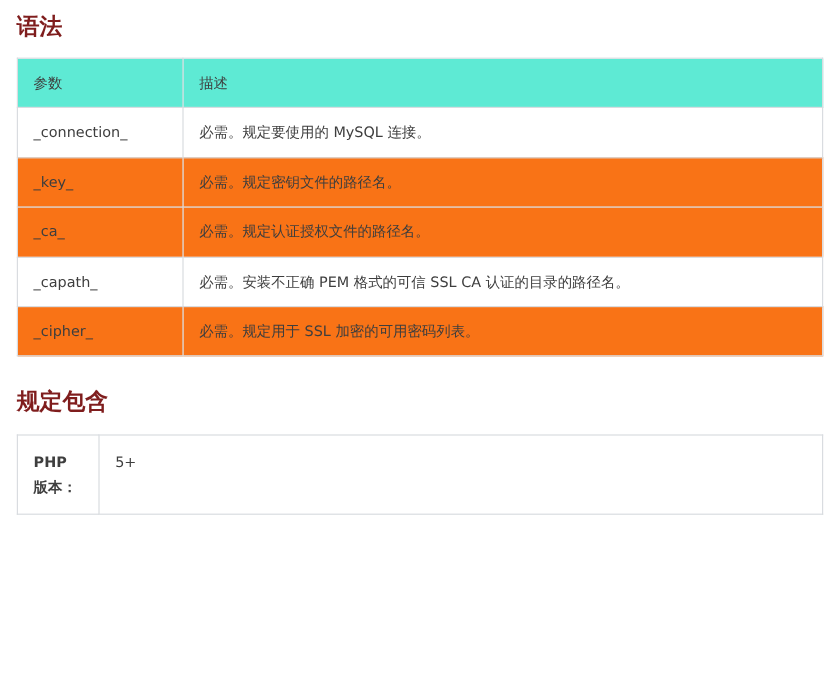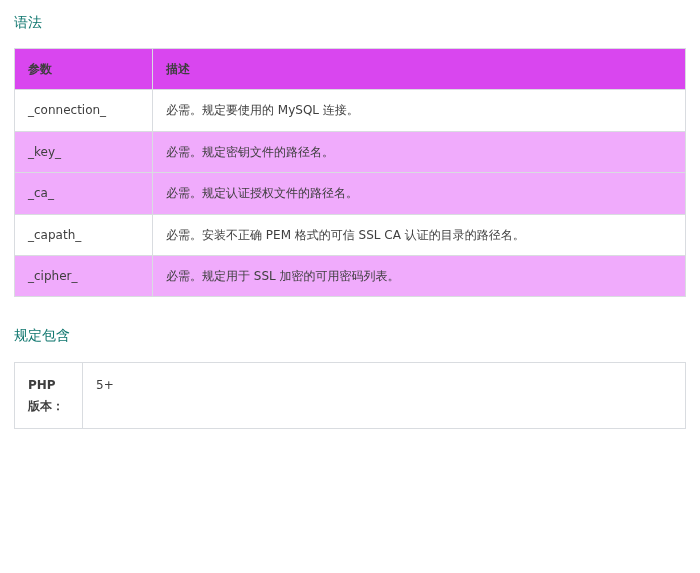--- a/index.html
+++ b/index.html
@@ -9,24 +9,24 @@
     font-family: "DejaVu Sans", "Liberation Sans", sans-serif;
     color: #3e3e3e;
   }
   .page {
     width: 700px;
     height: 573px;
     padding: 12px 14px 0 14px;
     overflow: hidden;
   }
   h2.sec-heading {
-    font-size: 14px;
+    font-size: 19px;
     line-height: 20px;
-    font-weight: normal;
-    color: #0f766e;
+    font-weight: bold;
+    color: #7f1d1d;
     margin: 0 0 16px 0;
   }
   h2.sec-heading.details { margin-top: 28px; margin-bottom: 17px; }
   .code-block {
     background: #eef0f1;
     border-radius: 3px;
     padding: 14px 15px;
     margin: 0 0 9px 0;
     font-family: "DejaVu Sans Mono", "Liberation Mono", monospace;
     font-size: 11px;
@@ -40,22 +40,22 @@
     font-size: 12px;
     line-height: 1.7;
   }
   table.doc-table th, table.doc-table td {
     border: 1px solid #d9dce0;
     padding: 10px 13px;
     text-align: left;
     vertical-align: top;
     font-weight: normal;
   }
-  table.doc-table th { font-weight: bold; background: #d946ef; }
-  table.doc-table tr.shaded td { background: #f0abfc; }
+  table.doc-table th { font-weight: normal; background: #5eead4; }
+  table.doc-table tr.shaded td { background: #f97316; }
   table.params-table td.col-param { width: 138px; }
   table.details-table td { padding: 12px 13px; }
   table.details-table td.col-label { width: 68px; font-weight: bold; }
 </style>
 </head>
 <body>
 
 <div class="page">
 
   <h2 class="sec-heading">语法</h2>

